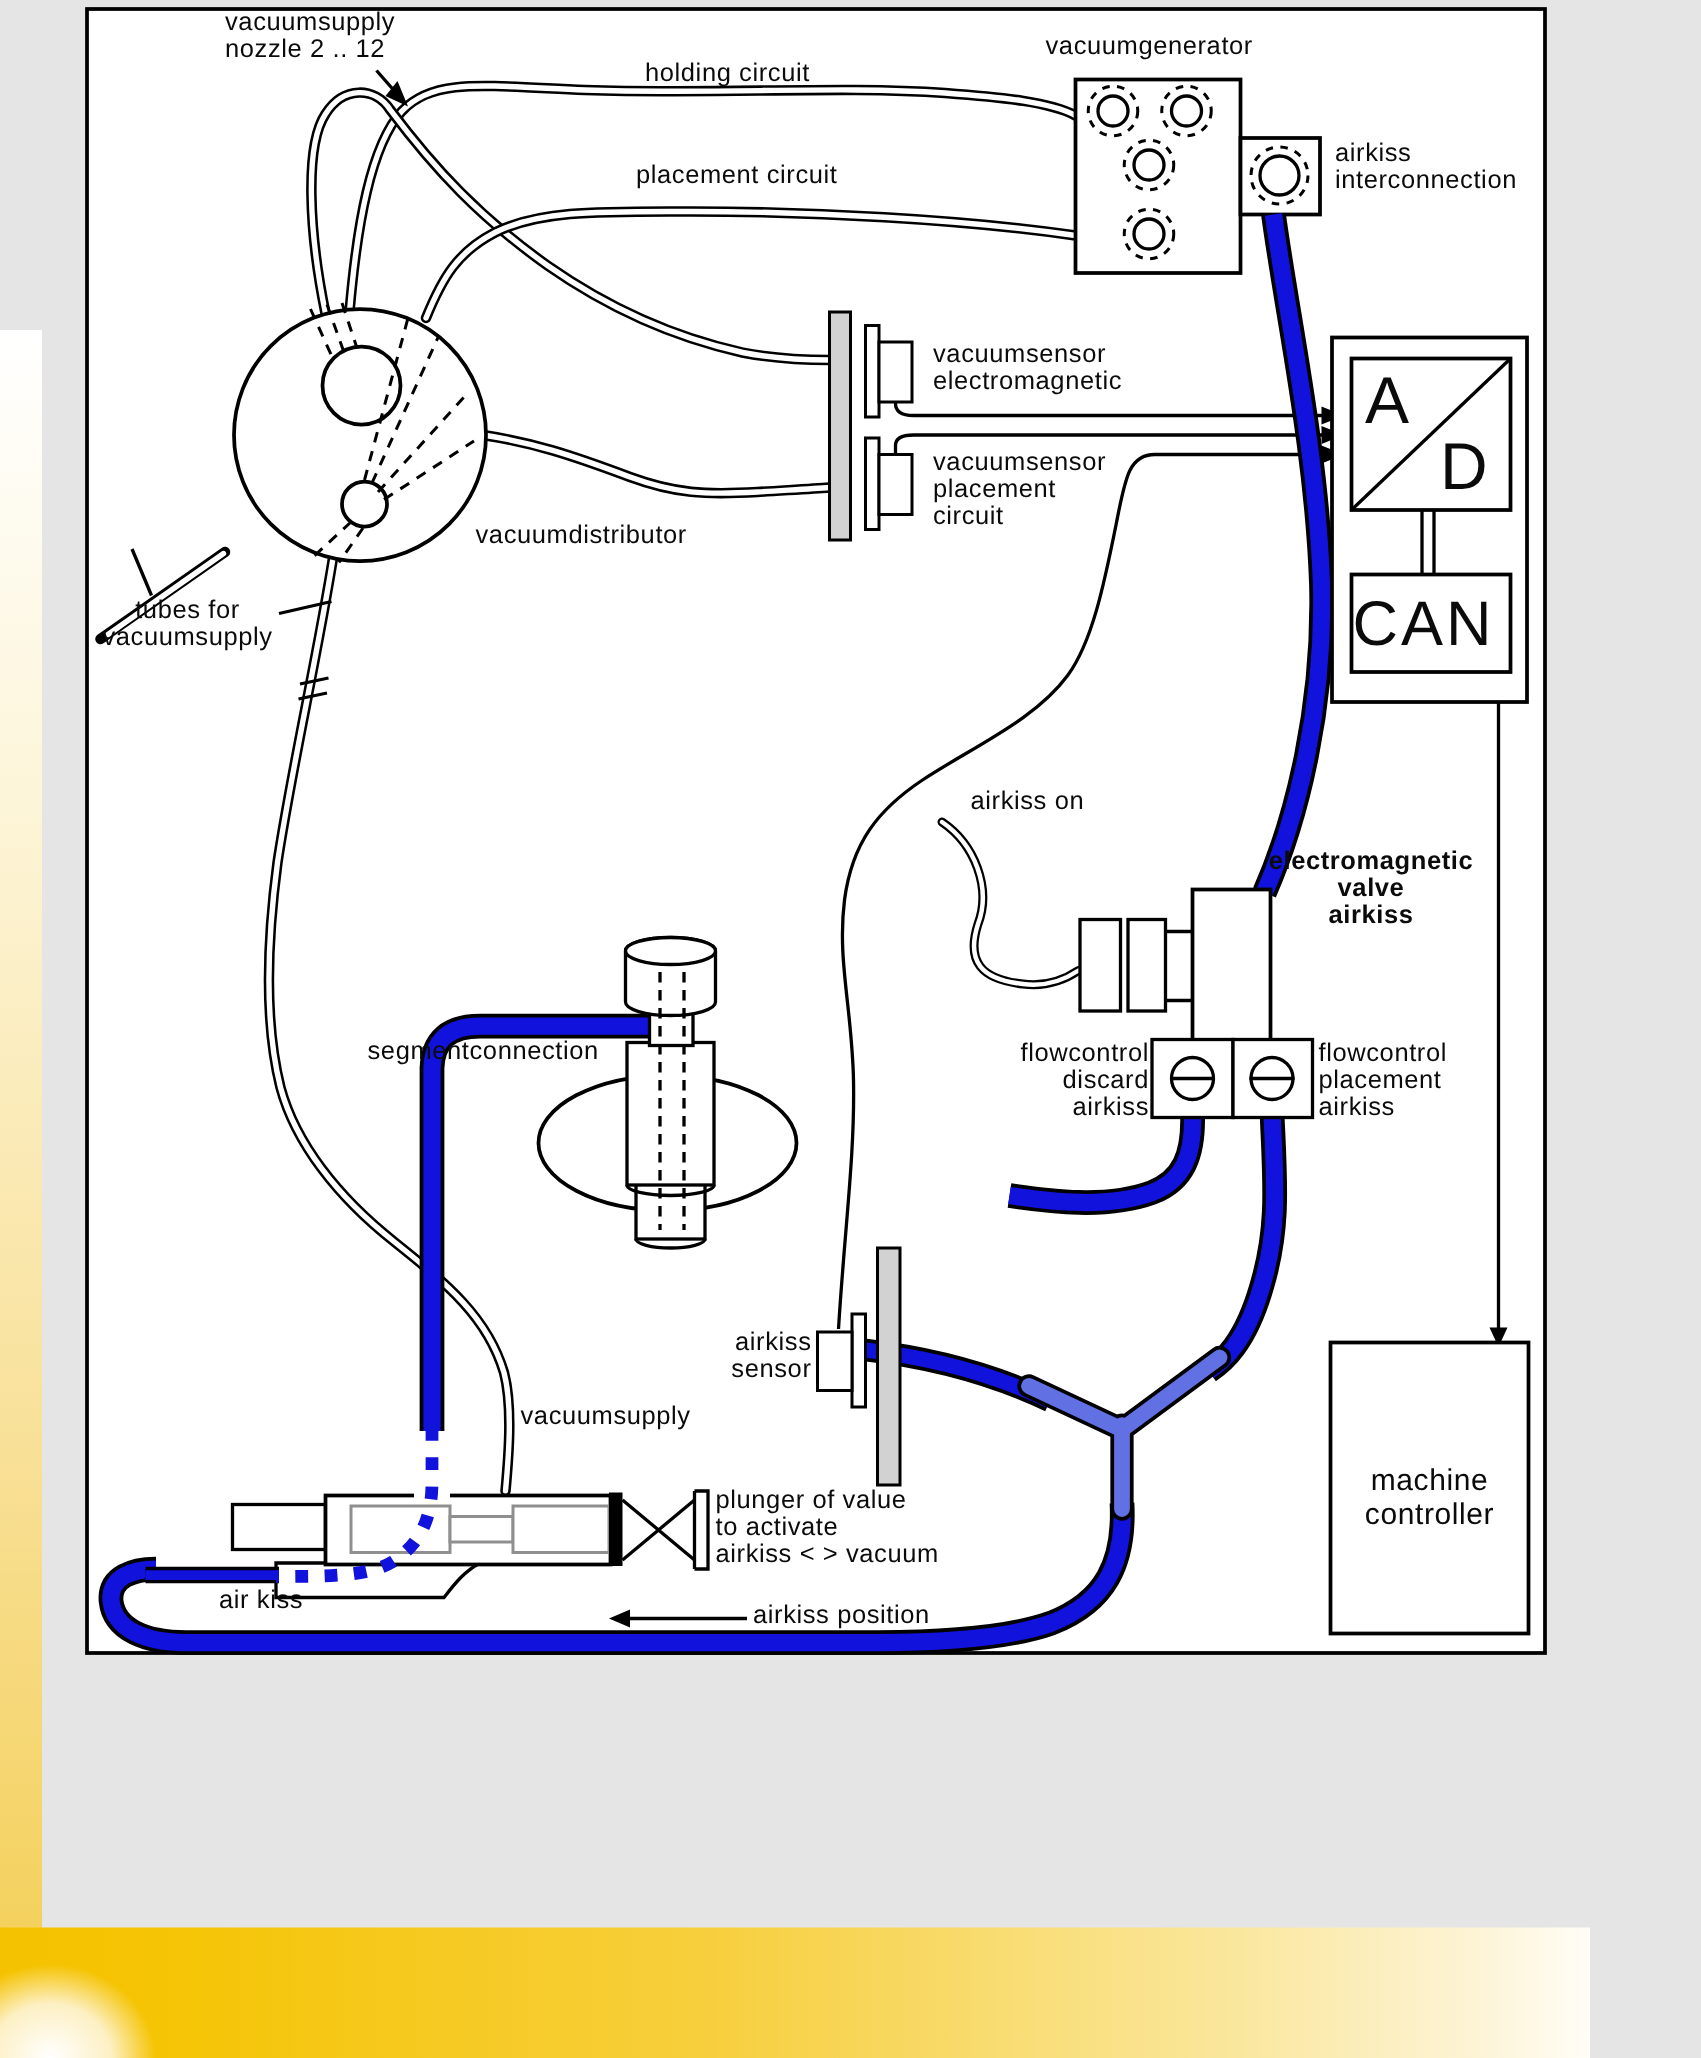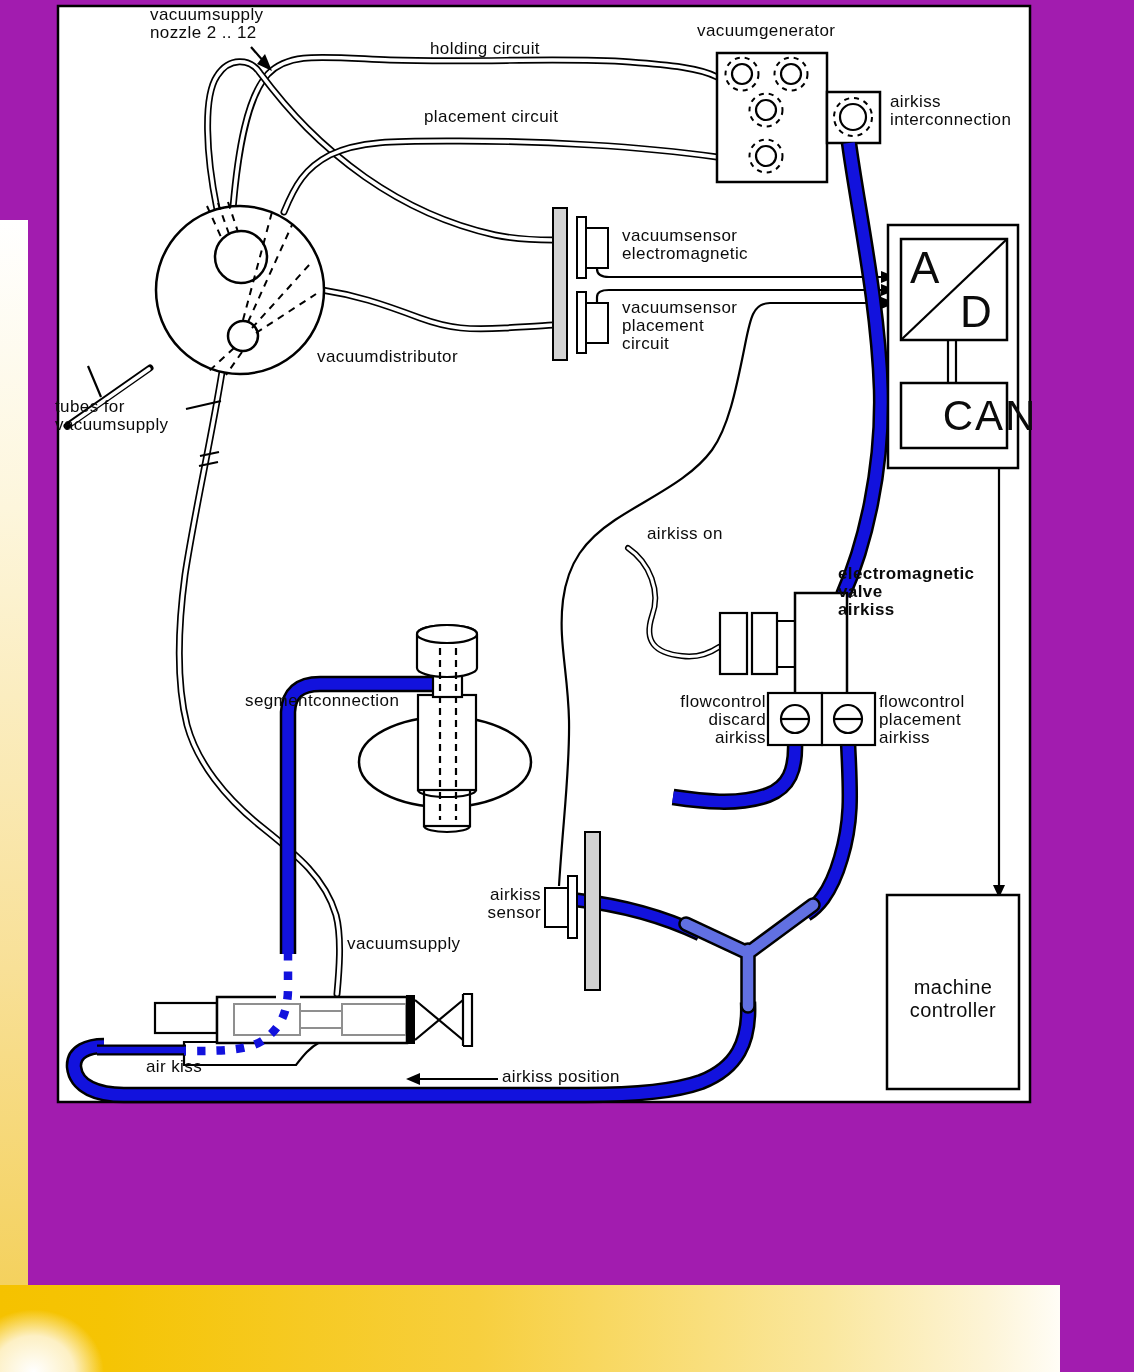--- a/index.html
+++ b/index.html
@@ -4,21 +4,21 @@
 <style>
   :root{
     --tube-blue:#1212dd;
     --junction-blue:#6170e2;
     --plate-gray:#d2d2d2;
     --accent-gold:#f5c200;
     --ink:#0b0b0b;
   }
   html,body{margin:0;padding:0;background:#fff;}
   .stage{
-    position:relative;width:1134px;height:1372px;background:#a21caf;overflow:hidden;
+    position:relative;width:1134px;height:1372px;background:#e5e5e5;overflow:hidden;
     font-family:"Liberation Sans","DejaVu Sans",sans-serif;color:var(--ink);
   }
   .decor-left{
     position:absolute;left:0;top:220px;width:28px;height:1152px;
     background:linear-gradient(180deg,#ffffff 0%,#fdf6dc 25%,#f8e097 65%,#f3cd4e 100%);
   }
   .decor-bottom{
     position:absolute;left:0;top:1285px;width:1060px;height:87px;
     background:linear-gradient(90deg,var(--accent-gold) 0%,#f5c404 10%,#f7cf3e 45%,#fae79e 78%,#fdf4d6 93%,#fffdf6 100%);
   }
@@ -43,21 +43,21 @@
   .ln{fill:none;stroke:#000;stroke-width:2.2;}
   .dash{fill:none;stroke:#000;stroke-width:2;stroke-dasharray:7 6;}
   .gray{fill:var(--plate-gray);stroke:#000;stroke-width:2;}
   .grayline{fill:#fff;stroke:#8f8f8f;stroke-width:2;}
   .bdash{fill:none;stroke:var(--tube-blue);stroke-width:8.5;stroke-dasharray:8.5 11;}
   .ndash{fill:none;stroke:#000;stroke-width:2.2;stroke-dasharray:7 5;}
   .arrow{fill:#000;stroke:none;}
   
   .lbl{position:absolute;font-size:17px;line-height:18px;letter-spacing:0.4px;white-space:nowrap;color:var(--ink);}
   .lbl span{display:block;}
-  .lbl.center{}
+  .lbl.center{text-align:center;}
   .lbl.right{text-align:right;}
   .big{font-size:44px;line-height:44px;letter-spacing:0;}
   .can{font-size:42px;line-height:44px;letter-spacing:2px;text-align:center;}
   .mc{font-size:20px;line-height:23px;text-align:center;}
 </style>
 </head>
 <body>
 
 <div class="stage">
 
@@ -274,21 +274,21 @@
   <div class="lbl center" style="left:55px;top:398px;width:140px;">
     <span>tubes for</span>
     <span>vacuumsupply</span>
   </div>
   <div class="lbl big" style="left:910px;top:246px;">
     <span>A</span>
   </div>
   <div class="lbl big" style="left:960px;top:290px;">
     <span>D</span>
   </div>
-  <div class="lbl can" style="left:901px;top:394px;width:96px;padding-left:41px;">
+  <div class="lbl can" style="left:901px;top:394px;width:96px;">
     <span>CAN</span>
   </div>
   <div class="lbl" style="left:647px;top:525px;">
     <span>airkiss on</span>
   </div>
   <div class="lbl center" style="left:838px;top:565px;width:152px;font-weight:bold;">
     <span>electromagnetic</span>
     <span>valve</span>
     <span>airkiss</span>
   </div>
@@ -305,20 +305,25 @@
     <span>placement</span>
     <span>airkiss</span>
   </div>
   <div class="lbl right" style="left:461px;top:886px;width:80px;">
     <span>airkiss</span>
     <span>sensor</span>
   </div>
   <div class="lbl" style="left:347px;top:935px;">
     <span>vacuumsupply</span>
   </div>
+  <div class="lbl" style="left:477px;top:991px;">
+    <span>plunger of value</span>
+    <span>to activate</span>
+    <span>airkiss &lt; &gt; vacuum</span>
+  </div>
   <div class="lbl" style="left:146px;top:1058px;">
     <span>air kiss</span>
   </div>
   <div class="lbl" style="left:502px;top:1068px;text-align:center;">
     <span>airkiss position</span>
   </div>
   <div class="lbl mc" style="left:887px;top:976px;width:132px;">
     <span>machine</span>
     <span>controller</span>
   </div>

